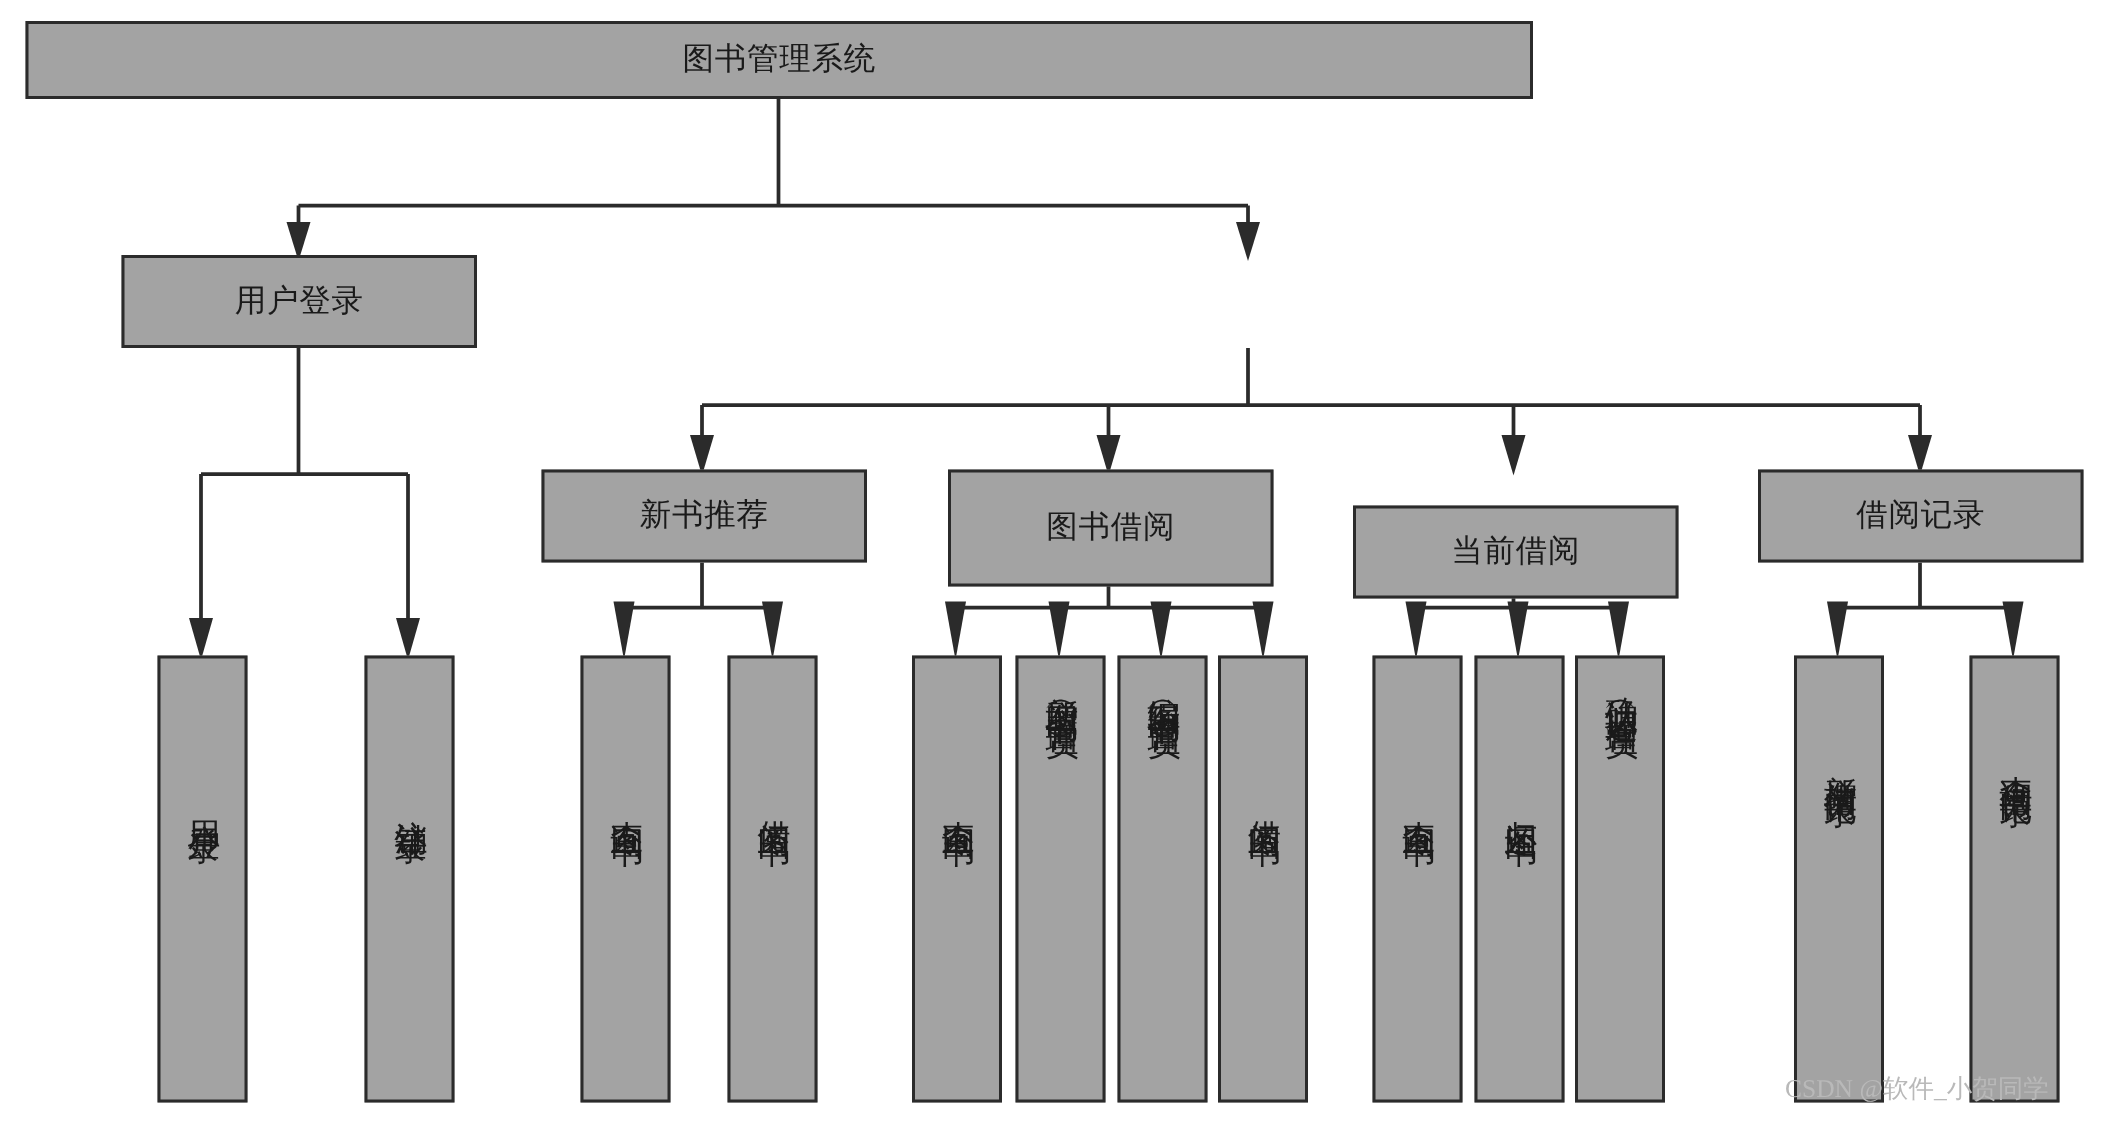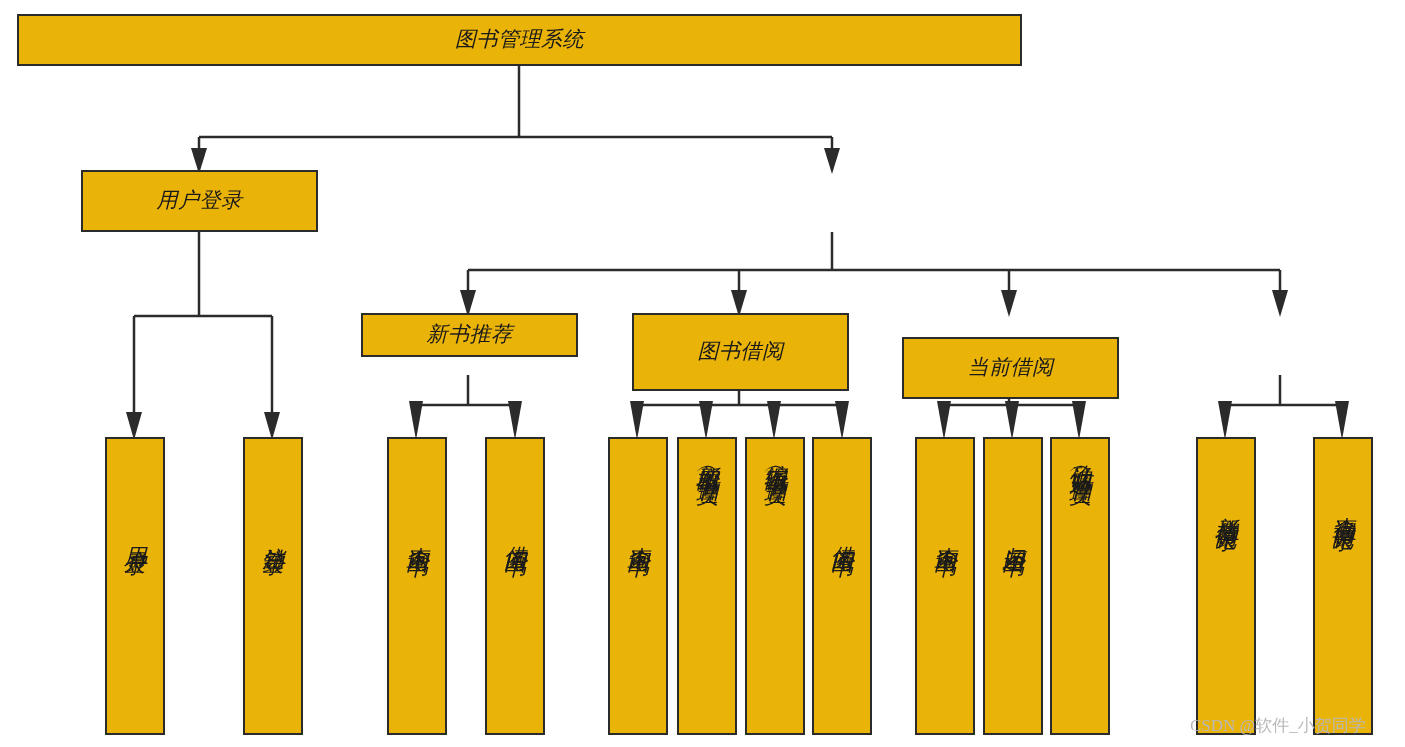--- a/index.html
+++ b/index.html
@@ -23,26 +23,25 @@
     position: absolute;
     left: 0;
     top: 0;
     width: 1405px;
     height: 747px;
   }
   .node-box {
     position: absolute;
     box-sizing: border-box;
     border: 2.5px solid #2b2b2b;
-    background: #eab308;
+    background: #a3a3a3;
     display: flex;
     align-items: center;
     justify-content: center;
     color: #1a1a1a;
-    font-style: italic;
   }
   .node-label {
     font-family: "DejaVu Sans", "Liberation Sans", sans-serif;
     line-height: 1.12;
     text-align: center;
     letter-spacing: 0.5px;
   }
   .horiz .node-label {
     font-size: 21px;
     white-space: nowrap;
@@ -154,29 +153,32 @@
   </svg>
 
   <div class="node-box horiz" style="left:17px;top:14px;width:1005px;height:52px;">
     <span class="node-label">图书管理系统</span>
   </div>
 
   <div class="node-box horiz" style="left:81px;top:170px;width:237px;height:62px;">
     <span class="node-label">用户登录</span>
   </div>
 
-  <div class="node-box horiz" style="left:361px;top:313px;width:217px;height:44px;">
+  <div class="node-box horiz" style="left:361px;top:313px;width:217px;height:62px;">
     <span class="node-label">新书推荐</span>
   </div>
   <div class="node-box horiz" style="left:632px;top:313px;width:217px;height:78px;align-items:center;">
     <span class="node-label">图书借阅</span>
   </div>
   <div class="node-box horiz" style="left:902px;top:313px;width:217px;height:62px;margin-top:24px;">
     <span class="node-label">当前借阅</span>
   </div>
+  <div class="node-box horiz" style="left:1172px;top:313px;width:217px;height:62px;">
+    <span class="node-label">借阅记录</span>
+  </div>
 
   <div class="node-box vert mid" style="left:105px;top:437px;width:60px;height:298px;">
     <span class="node-label">用户登录</span>
   </div>
   <div class="node-box vert mid" style="left:243px;top:437px;width:60px;height:298px;">
     <span class="node-label">注销登录</span>
   </div>
   <div class="node-box vert mid" style="left:387px;top:437px;width:60px;height:298px;">
     <span class="node-label">查询图书</span>
   </div>

